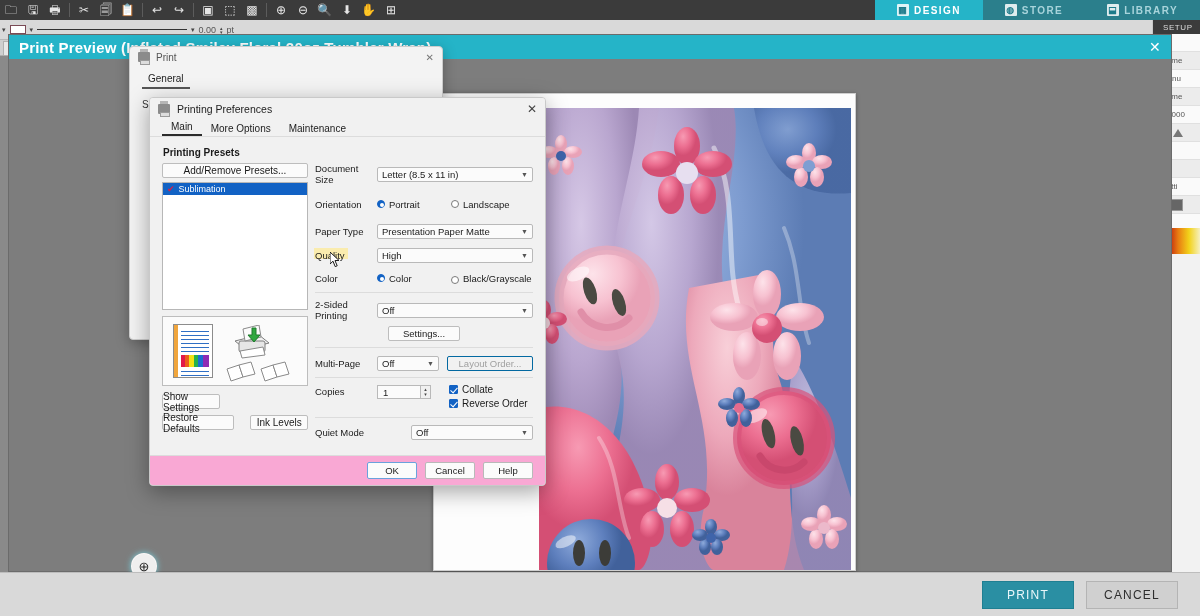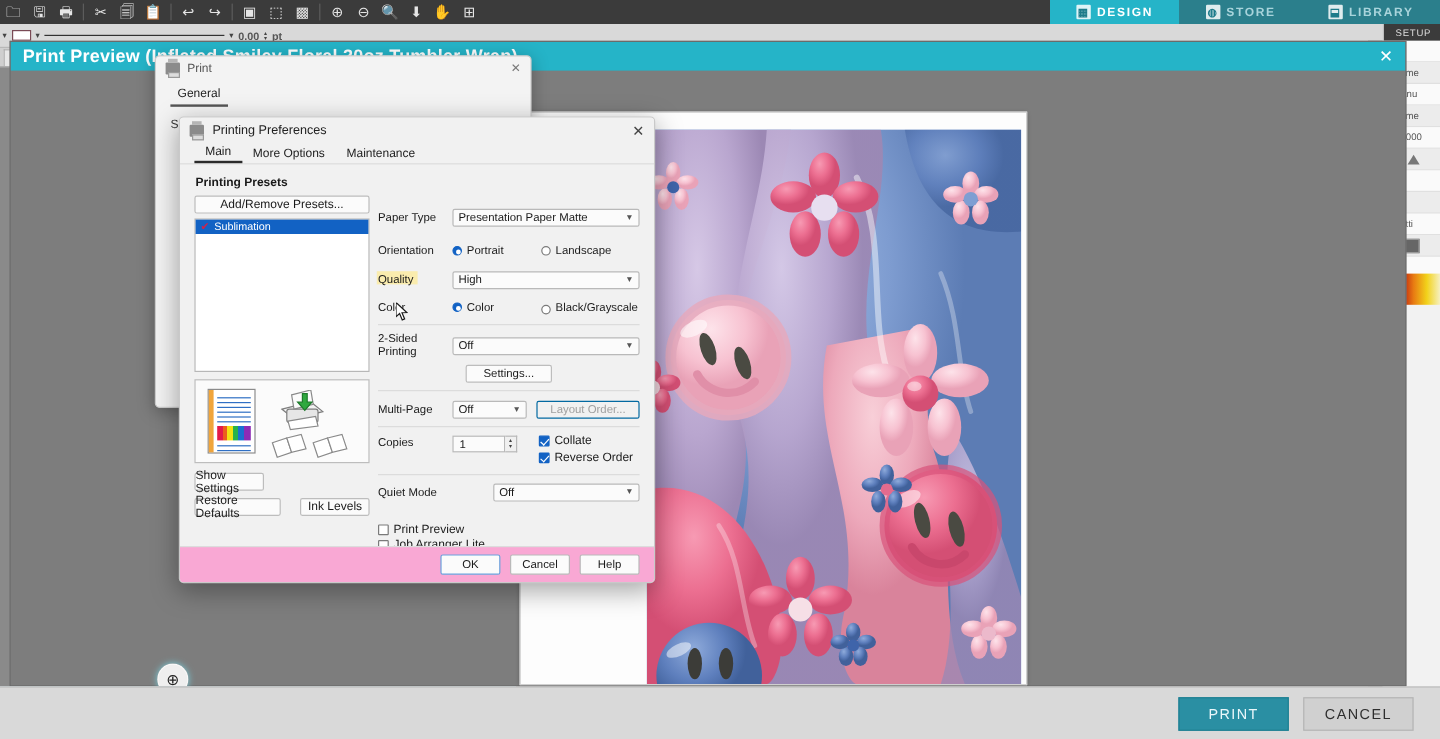--- a/index.html
+++ b/index.html
@@ -28,21 +28,21 @@
 
   .toolbar-sec {
     position:absolute; left:0; top:20px; width:1200px; height:20px;
     background:#d9d9d9; border-bottom:1px solid #b8b8b8;
     display:flex; align-items:center; gap:4px; padding-left:2px;
     font-size:9px; color:#333;
   }
   .sw-box { width:16px;height:9px;border:1px solid #7a4a55; background:#fff; }
   .caret { font-size:7px; color:#444; }
   .line-preview { width:150px; height:1px; background:#333; }
-  .num-in { font-size:9px; color:#555;font-weight:bold; }
+  .num-in { font-size:9px; color:#555; }
   .spin { display:inline-flex; flex-direction:column; font-size:5px; line-height:4px; color:#444; }
 
   .tabstrip {
     position:absolute; left:0; top:40px; width:1200px; height:16px;
     background:#cfcfcf; border-bottom:1px solid #aeaeae;
     display:flex; align-items:flex-end; gap:2px; padding-left:3px;
     font-size:9px; color:#333;
   }
   .doc-tab {
     height:14px; padding:0 6px; background:#e8e8e8; border:1px solid #b0b0b0;
@@ -627,38 +627,45 @@
           <div class="btn-sm" style="width:58px">Show Settings</div>
           <div style="display:flex;gap:16px;margin-top:6px">
             <div class="btn-sm" style="width:78px">Restore Defaults</div>
             <div class="btn-sm" style="width:62px">Ink Levels</div>
           </div>
         </div>
       </div>
 
       <div class="pref-right">
 
+        <div class="row">
+          <span class="lbl">Document Size</span>
+          <span class="sel">
+            <span>Letter (8.5 x 11 in)</span>
+            <span class="cv">▼</span>
+          </span>
+        </div>
+
+        <div class="row" style="margin-top:10px">
+          <span class="lbl">Orientation</span>
+          <span style="display:flex;align-items:center;width:74px">
+            <span class="radio on"></span>
+            <span class="radio-lbl">Portrait</span>
+          </span>
+          <span style="display:flex;align-items:center">
+            <span class="radio"></span>
+            <span class="radio-lbl">Landscape</span>
+          </span>
+        </div>
 
         <div class="row" style="margin-top:9px">
           <span class="lbl">Paper Type</span>
           <span class="sel">
             <span>Presentation Paper Matte</span>
             <span class="cv">▼</span>
-          </span>
-        </div>
-
-        <div class="row" style="margin-top:10px">
-          <span class="lbl">Orientation</span>
-          <span style="display:flex;align-items:center;width:74px">
-            <span class="radio on"></span>
-            <span class="radio-lbl">Portrait</span>
-          </span>
-          <span style="display:flex;align-items:center">
-            <span class="radio"></span>
-            <span class="radio-lbl">Landscape</span>
           </span>
         </div>
 
         <div class="row" style="margin-top:6px;position:relative">
           <span class="hl" style="left:-1px;top:2px;width:34px;height:11px"></span>
           <span class="lbl" style="position:relative">Quality</span>
           <span class="sel">
             <span>High</span>
             <span class="cv">▼</span>
           </span>

